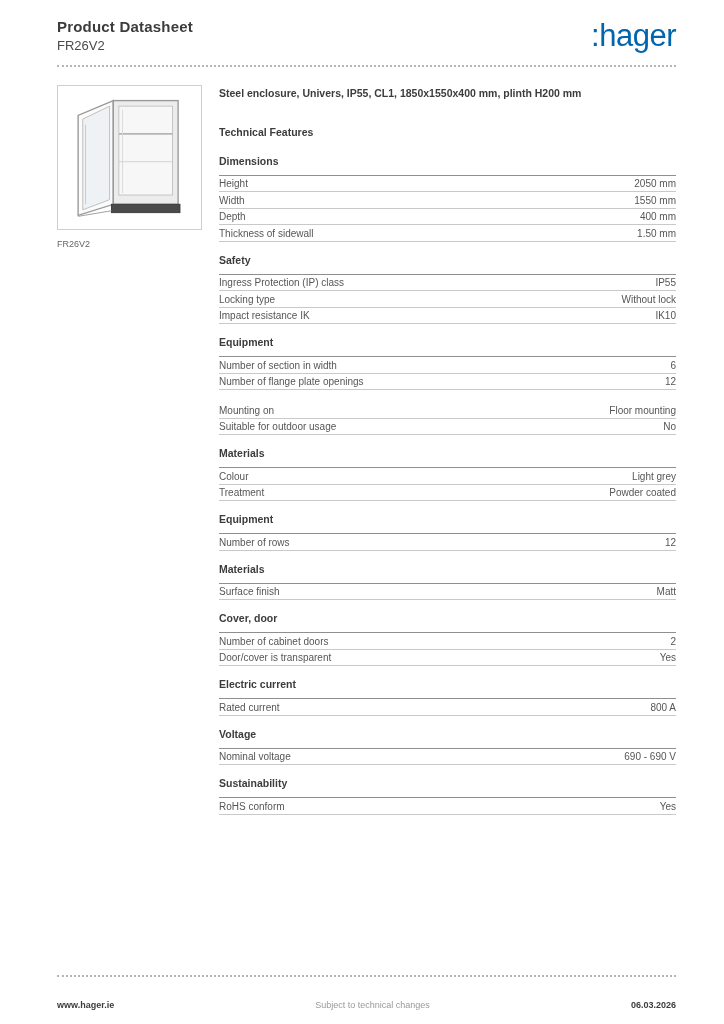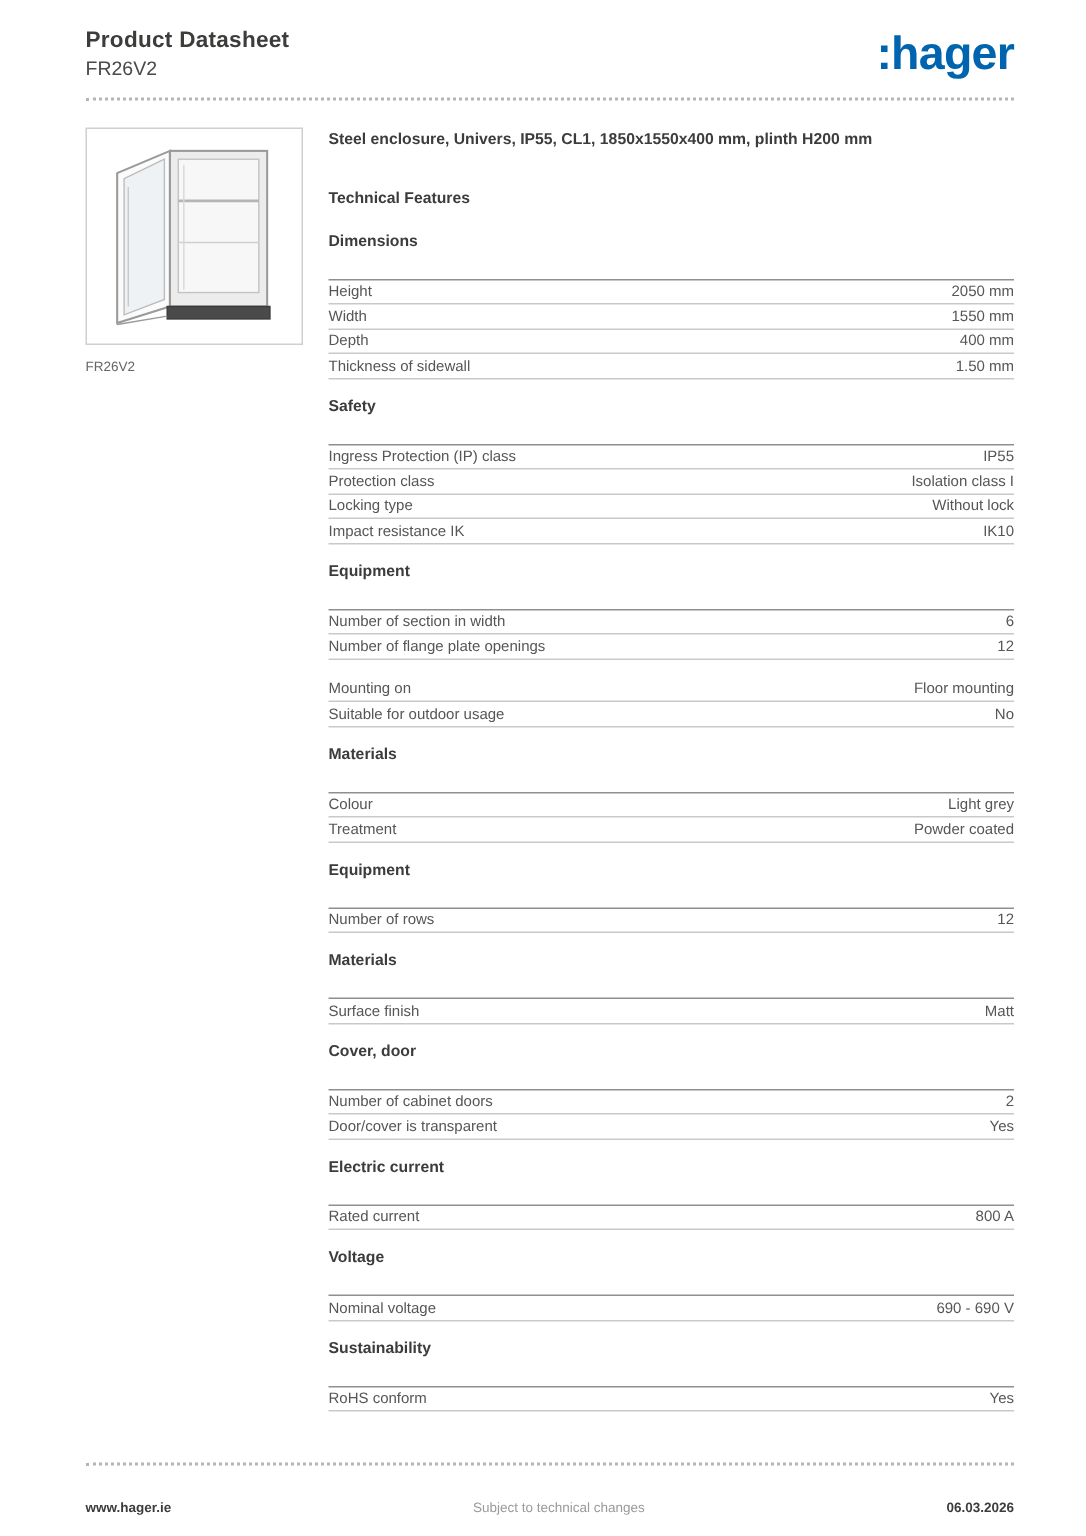--- a/index.html
+++ b/index.html
@@ -30,21 +30,21 @@
     color: #3c3c3b;
     letter-spacing: .2px;
   }
   .hdr-sub {
     font-size: 13px;
     color: #4a4a4a;
     margin-top: 3px;
   }
   .logo {
     font-size: 31px;
-    font-weight: bold;
+    font-weight: normal;
     line-height: 1;
     letter-spacing: -0.5px;
     margin-top: 2px;
   }
   .rule-dotted {
     border-top: 2px dotted #b5b5b5;
     height: 0;
   }
   .hdr-rule { margin-top: 12px; }
   
@@ -82,21 +82,21 @@
     font-weight: bold;
     color: #3c3c3b;
     margin-top: 25px;
   }
   #sections { margin-top: 17px; }
   .spec-section { margin-bottom: 12px; }
   .spec-title {
     font-size: 10.5px;
     font-weight: bold;
     color: #3c3c3b;
-    padding-bottom: 19px;
+    padding-bottom: 8px;
     border-bottom: 1px solid #8f8f8f;
   }
   .spec-row {
     display: flex;
     justify-content: space-between;
     align-items: flex-end;
     font-size: 10px;
     color: #565656;
     padding: 2.5px 0 2px 0;
     border-bottom: 1px solid #c9c9c9;
@@ -176,24 +176,20 @@
             <div class="spec-row">
               <span class="spec-label">Thickness of sidewall</span>
               <span class="spec-value">1.50 mm</span>
             </div>
           </section>
           <section class="spec-section">
             <div class="spec-title">Safety</div>
             <div class="spec-row">
               <span class="spec-label">Ingress Protection (IP) class</span>
               <span class="spec-value">IP55</span>
-            </div>
-            <div class="spec-row">
-              <span class="spec-label">Protection class</span>
-              <span class="spec-value">Isolation class I</span>
             </div>
             <div class="spec-row">
               <span class="spec-label">Locking type</span>
               <span class="spec-value">Without lock</span>
             </div>
             <div class="spec-row">
               <span class="spec-label">Impact resistance IK</span>
               <span class="spec-value">IK10</span>
             </div>
           </section>

